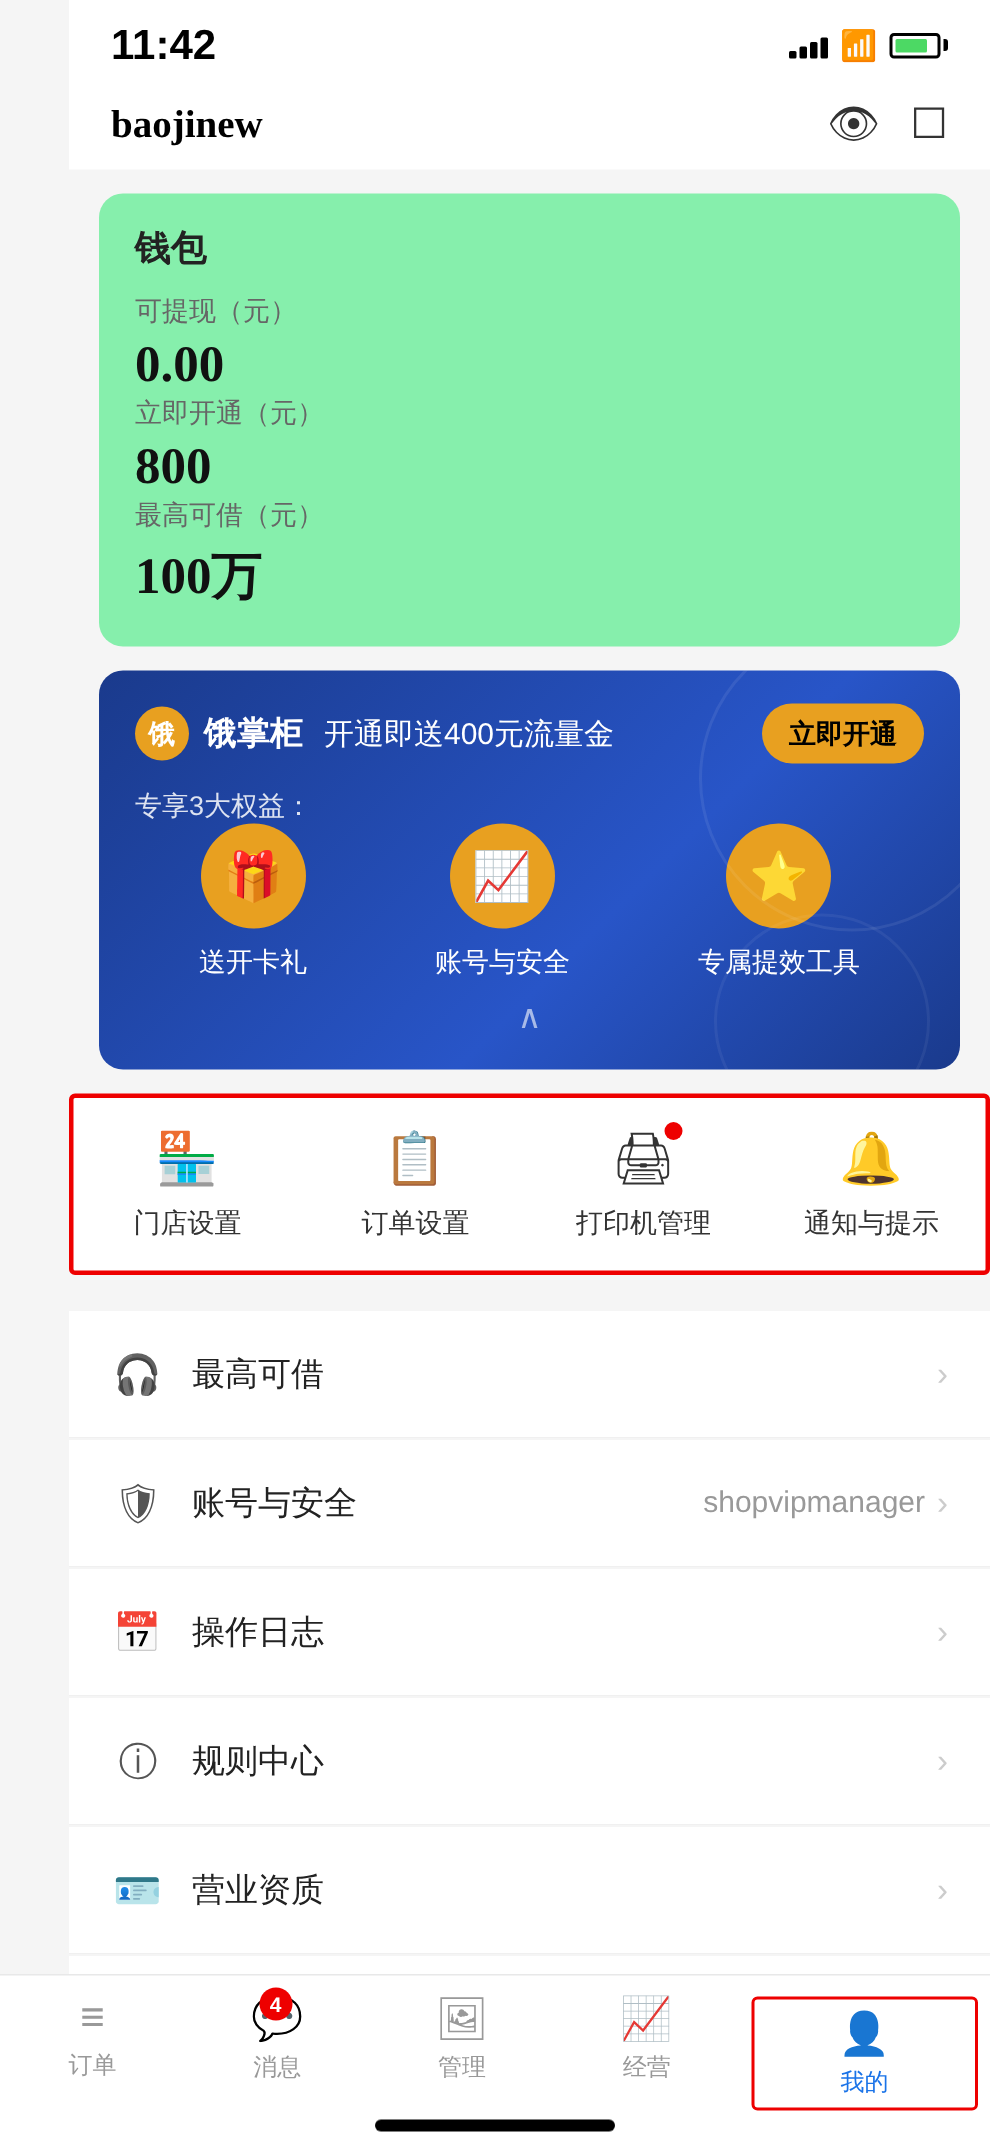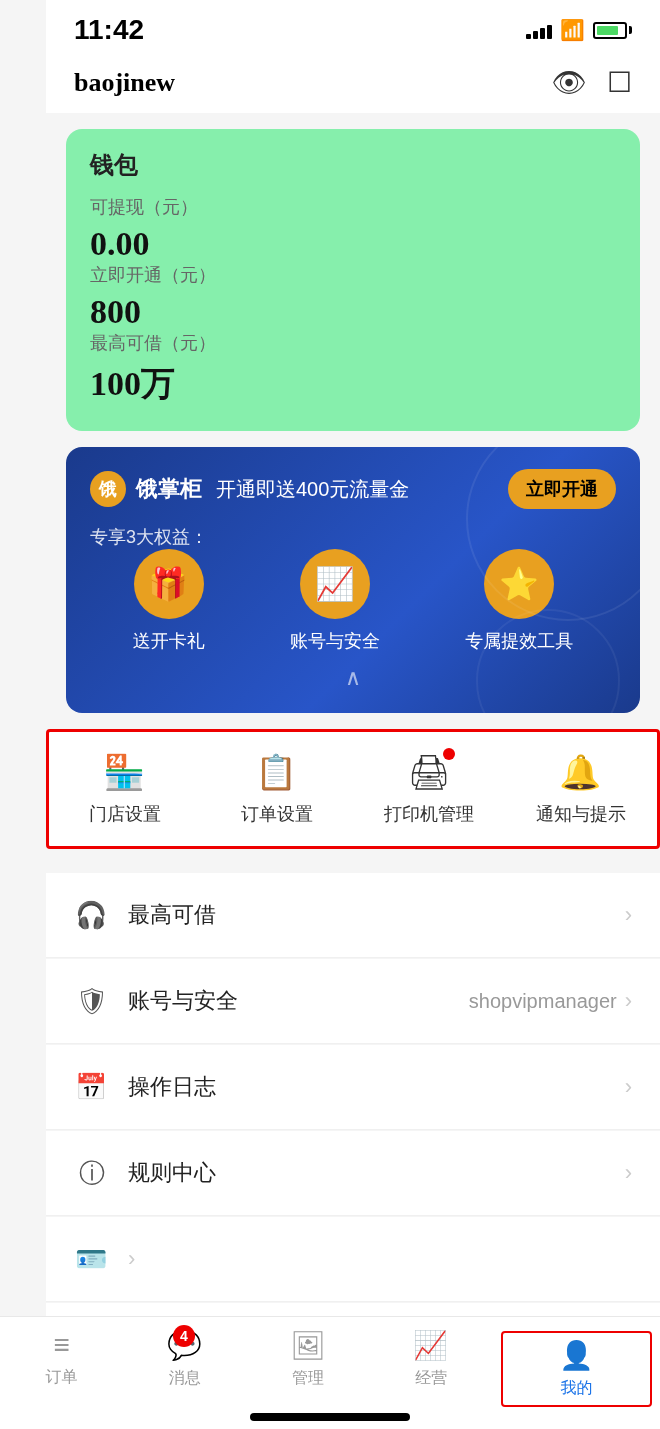--- a/index.html
+++ b/index.html
@@ -526,20 +526,21 @@
     <div class="list-item">
       <div class="list-icon">ⓘ</div>
       <span class="list-label">规则中心</span>
       <span class="list-arrow">›</span>
     </div>
 
     <div class="separator" style="height:1px;background:#f5f5f5;"></div>
 
     <div class="list-item">
       <div class="list-icon">🪪</div>
+      <span class="list-label">营业资质</span>
       <span class="list-arrow">›</span>
     </div>
 
     <div class="separator" style="height:1px;background:#f5f5f5;"></div>
 
     <div class="list-item">
       <div class="list-icon">😊</div>
       <span class="list-label">关于我们</span>
       <span class="list-arrow">›</span>
     </div>

